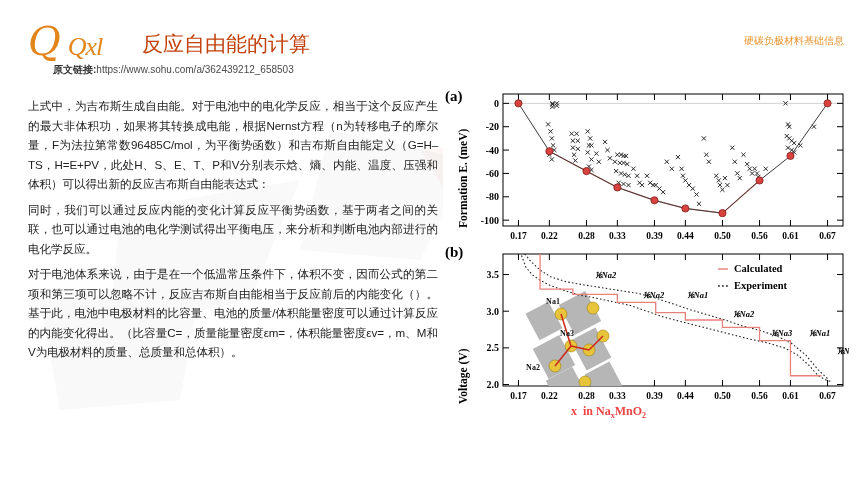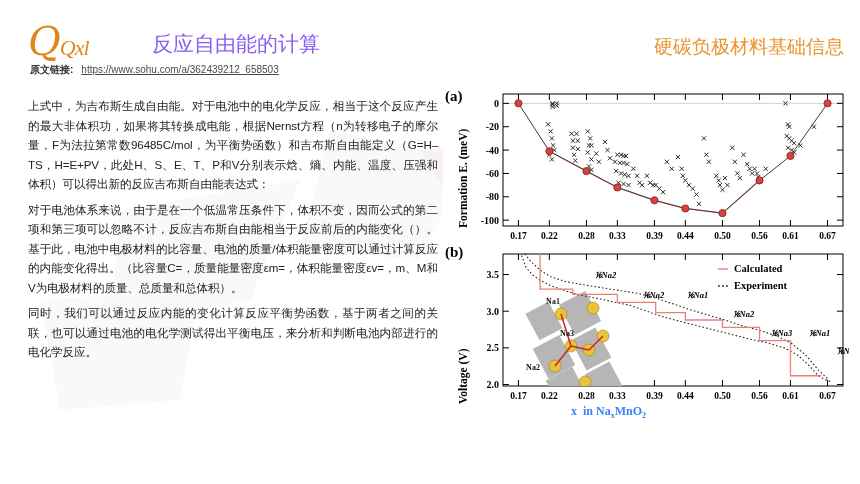--- a/index.html
+++ b/index.html
@@ -41,45 +41,45 @@
     font-style: italic;
     font-size: 34px;
     color: #E2861B;
     line-height: 1;
     letter-spacing: -1px;
     font-weight: 400;
     padding-right: 4px;
     white-space: nowrap;
   }
   .logo .q { font-size: 40px; }
-  .logo .xl { font-size: 22px; }
+  .logo .xl { font-size: 26px; margin-left: 8px; }
   .page-title {
     font-size: 21px;
-    color: #8b5cf6;
-    margin-left: 32px;
+    color: #c2410c;
+    margin-left: 22px;
     line-height: 1.1;
     white-space: nowrap;
   }
   .source-line {
     position: absolute;
     left: 30px;
     top: 63px;
     font-size: 10px;
     color: #4a4a4a;
     z-index: 3;
     white-space: nowrap;
   }
-  .source-label { font-weight: 700; color: #333; }
-  .source-url { color: #4a4a4a; margin-left: 8px; text-decoration: underline; }
+  .source-label { font-weight: 700; color: #333; margin-left: 23px; }
+  .source-url { color: #4a4a4a; margin-left: 0; }
 
   .topic-tag {
     position: absolute;
     right: 16px;
     top: 34px;
-    font-size: 19px;
+    font-size: 10px;
     color: #E8952F;
     z-index: 3;
     white-space: nowrap;
   }
 
   .footer-tag {
     position: absolute;
     right: 20px;
     bottom: 18px;
     font-size: 14px;
@@ -132,21 +132,21 @@
     position: absolute;
     transform: rotate(-90deg);
     transform-origin: left top;
     white-space: nowrap;
   }
   .xaxis-title {
     position: absolute;
     font-family: "Liberation Serif", "DejaVu Serif", serif;
     font-weight: bold;
     font-size: 12px;
-    color: #3b82f6;
+    color: #ef4444;
     white-space: nowrap;
   }
   svg { display: block; }
 </style>
 </head>
 <body>
 
 <div id="slide">
 
   <svg class="watermark" viewBox="0 0 860 484">
@@ -172,22 +172,22 @@
   </div>
 
   <div class="source-line">
     <span class="source-label">原文链接:</span><span class="source-url">https://www.sohu.com/a/362439212_658503</span>
   </div>
 
   <div class="topic-tag">硬碳负极材料基础信息</div>
 
   <div class="body-text">
     <p class="para">上式中，为吉布斯生成自由能。对于电池中的电化学反应，相当于这个反应产生的最大非体积功，如果将其转换成电能，根据Nernst方程（n为转移电子的摩尔量，F为法拉第常数96485C/mol，为平衡势函数）和吉布斯自由能定义（G=H–TS，H=E+PV，此处H、S、E、T、P和V分别表示焓、熵、内能、温度、压强和体积）可以得出新的反应吉布斯自由能表达式：</p>
+    <p class="para">同时，我们可以通过反应内能的变化计算反应平衡势函数，基于两者之间的关联，也可以通过电池的电化学测试得出平衡电压，来分析和判断电池内部进行的电化学反应。</p>
     <p class="para">对于电池体系来说，由于是在一个低温常压条件下，体积不变，因而公式的第二项和第三项可以忽略不计，反应吉布斯自由能相当于反应前后的内能变化（）。基于此，电池中电极材料的比容量、电池的质量/体积能量密度可以通过计算反应的内能变化得出。（比容量C=，质量能量密度εm=，体积能量密度εv=，m、M和V为电极材料的质量、总质量和总体积）。</p>
-    <p class="para">同时，我们可以通过反应内能的变化计算反应平衡势函数，基于两者之间的关联，也可以通过电池的电化学测试得出平衡电压，来分析和判断电池内部进行的电化学反应。</p>
   </div>
 
   <div class="figure">
 
     <div class="panel-tag" style="left:2px;top:2px;">(a)</div>
 
     <div class="panel-tag" style="left:2px;top:158px;">(b)</div>
 
     <div class="axis-title ylab" style="left:14px;top:142px;">Formation E. (meV)</div>
     <div class="axis-title ylab" style="left:14px;top:318px;">Voltage (V)</div>

